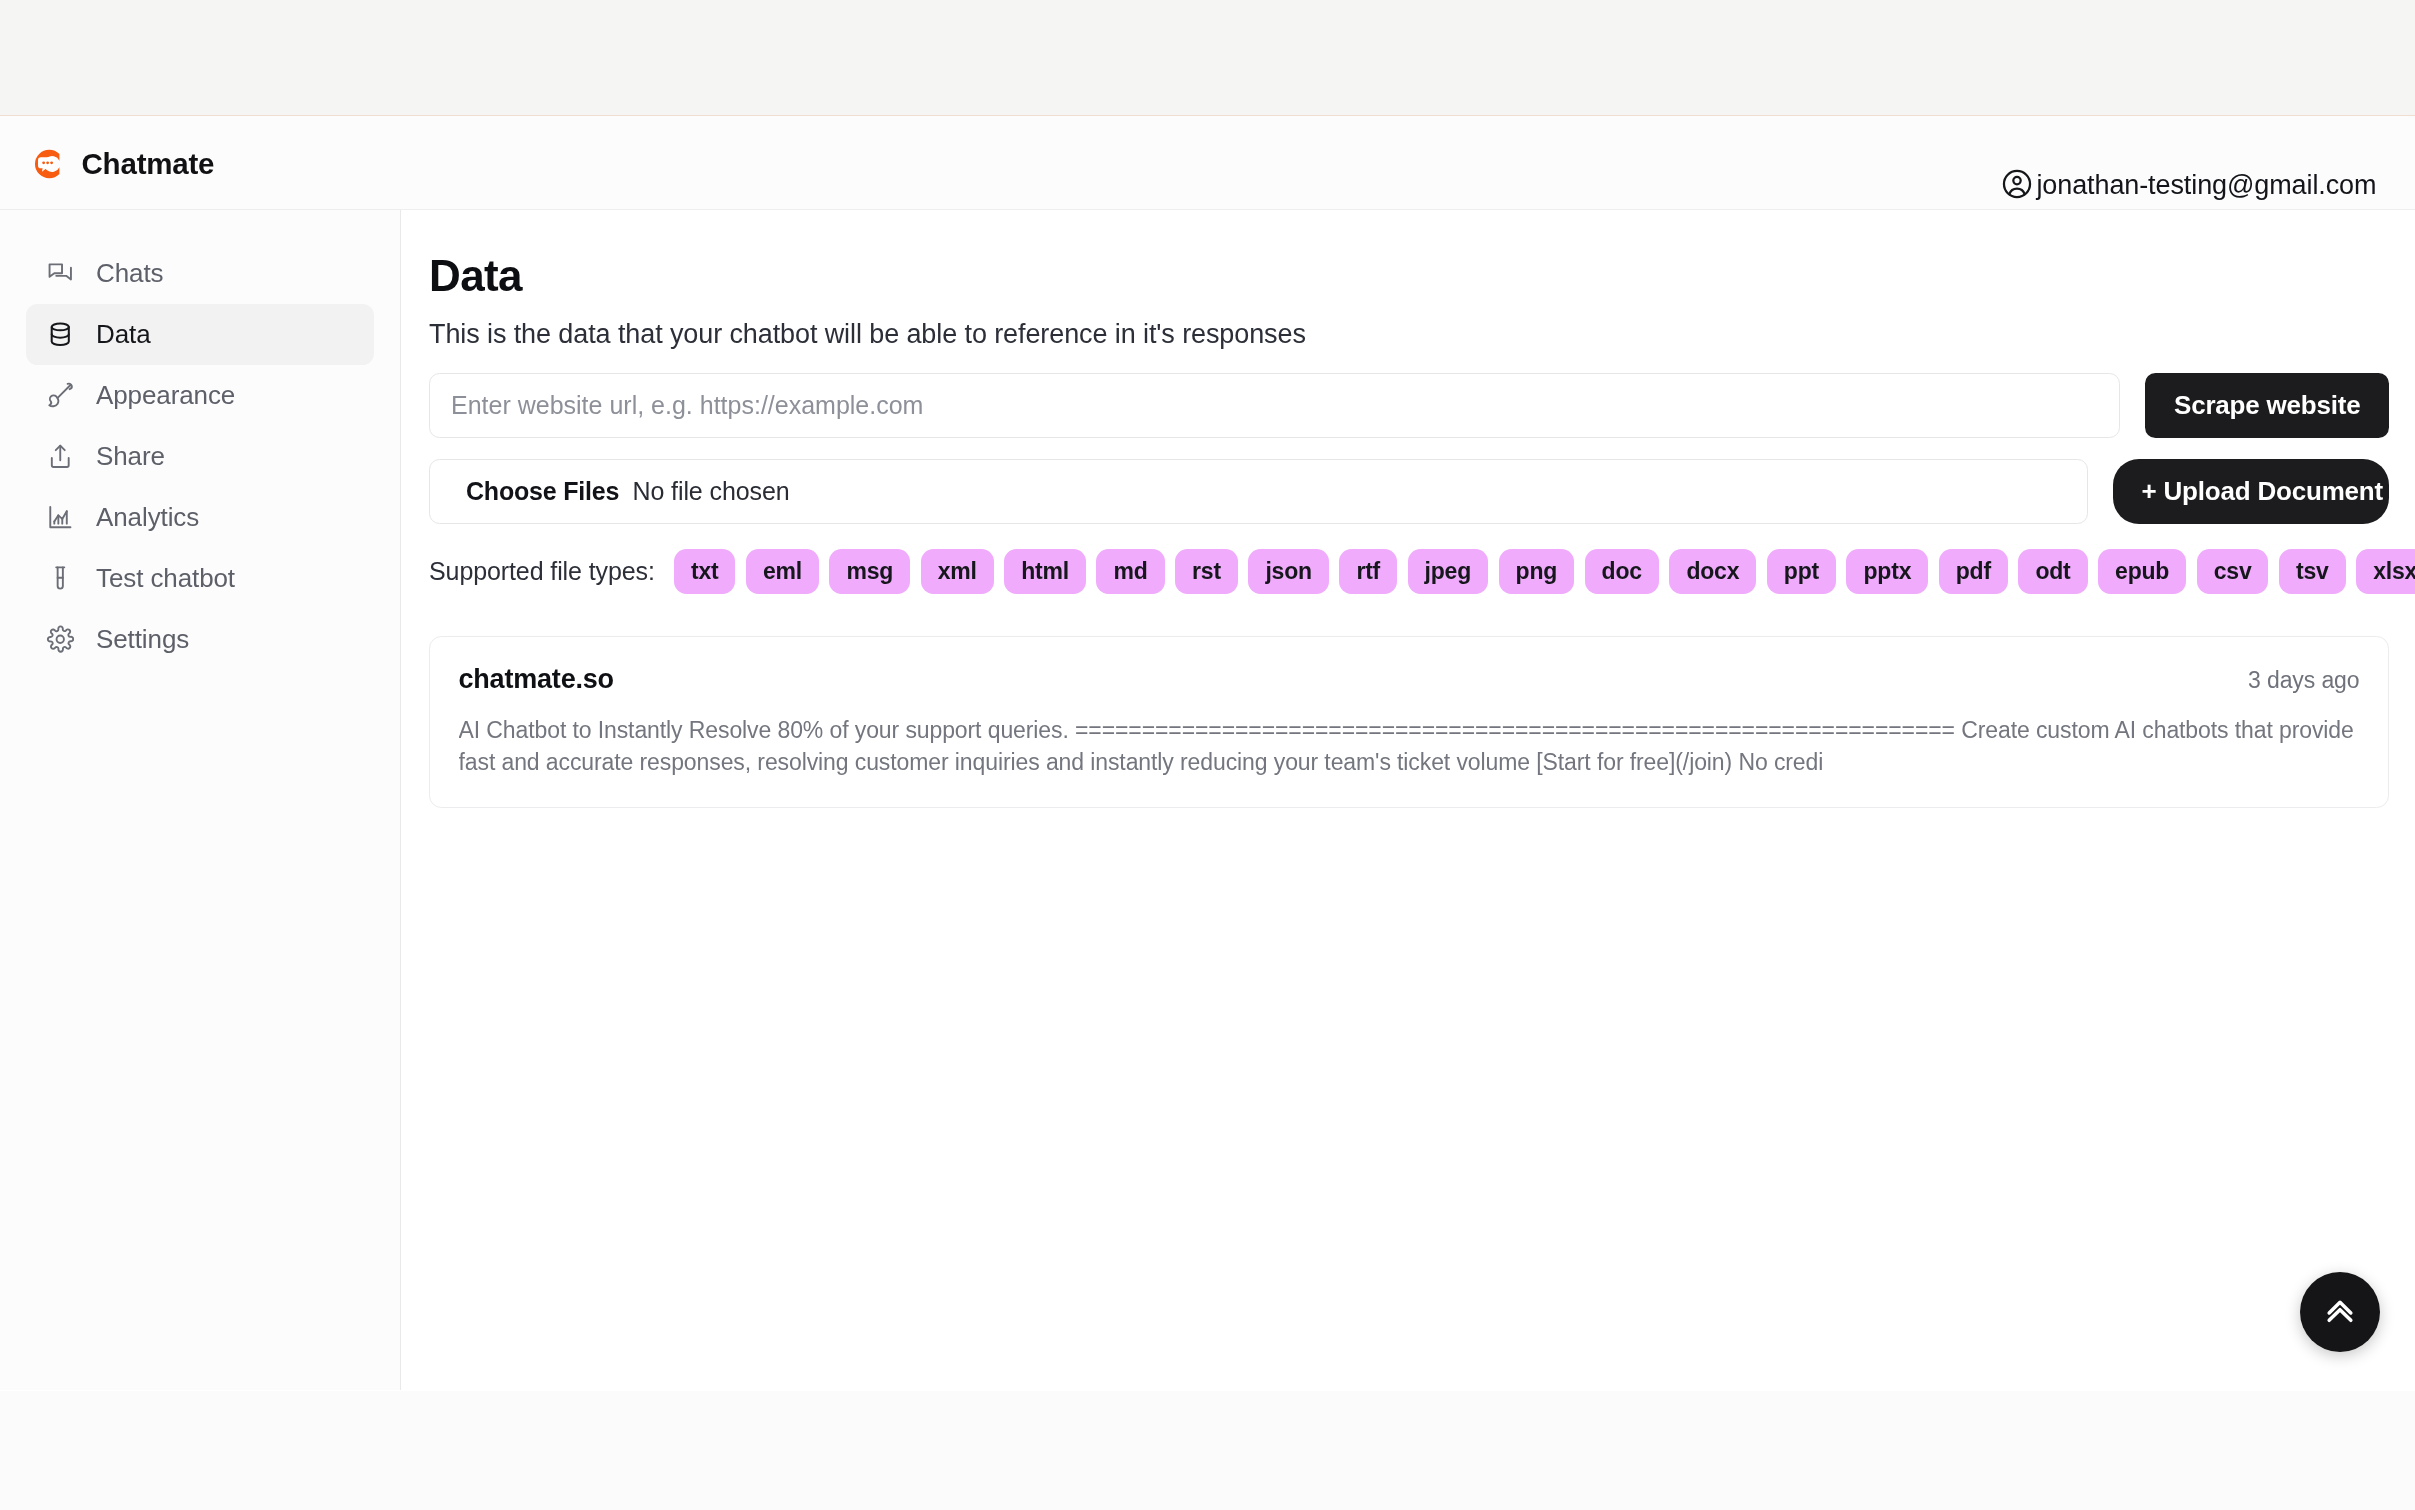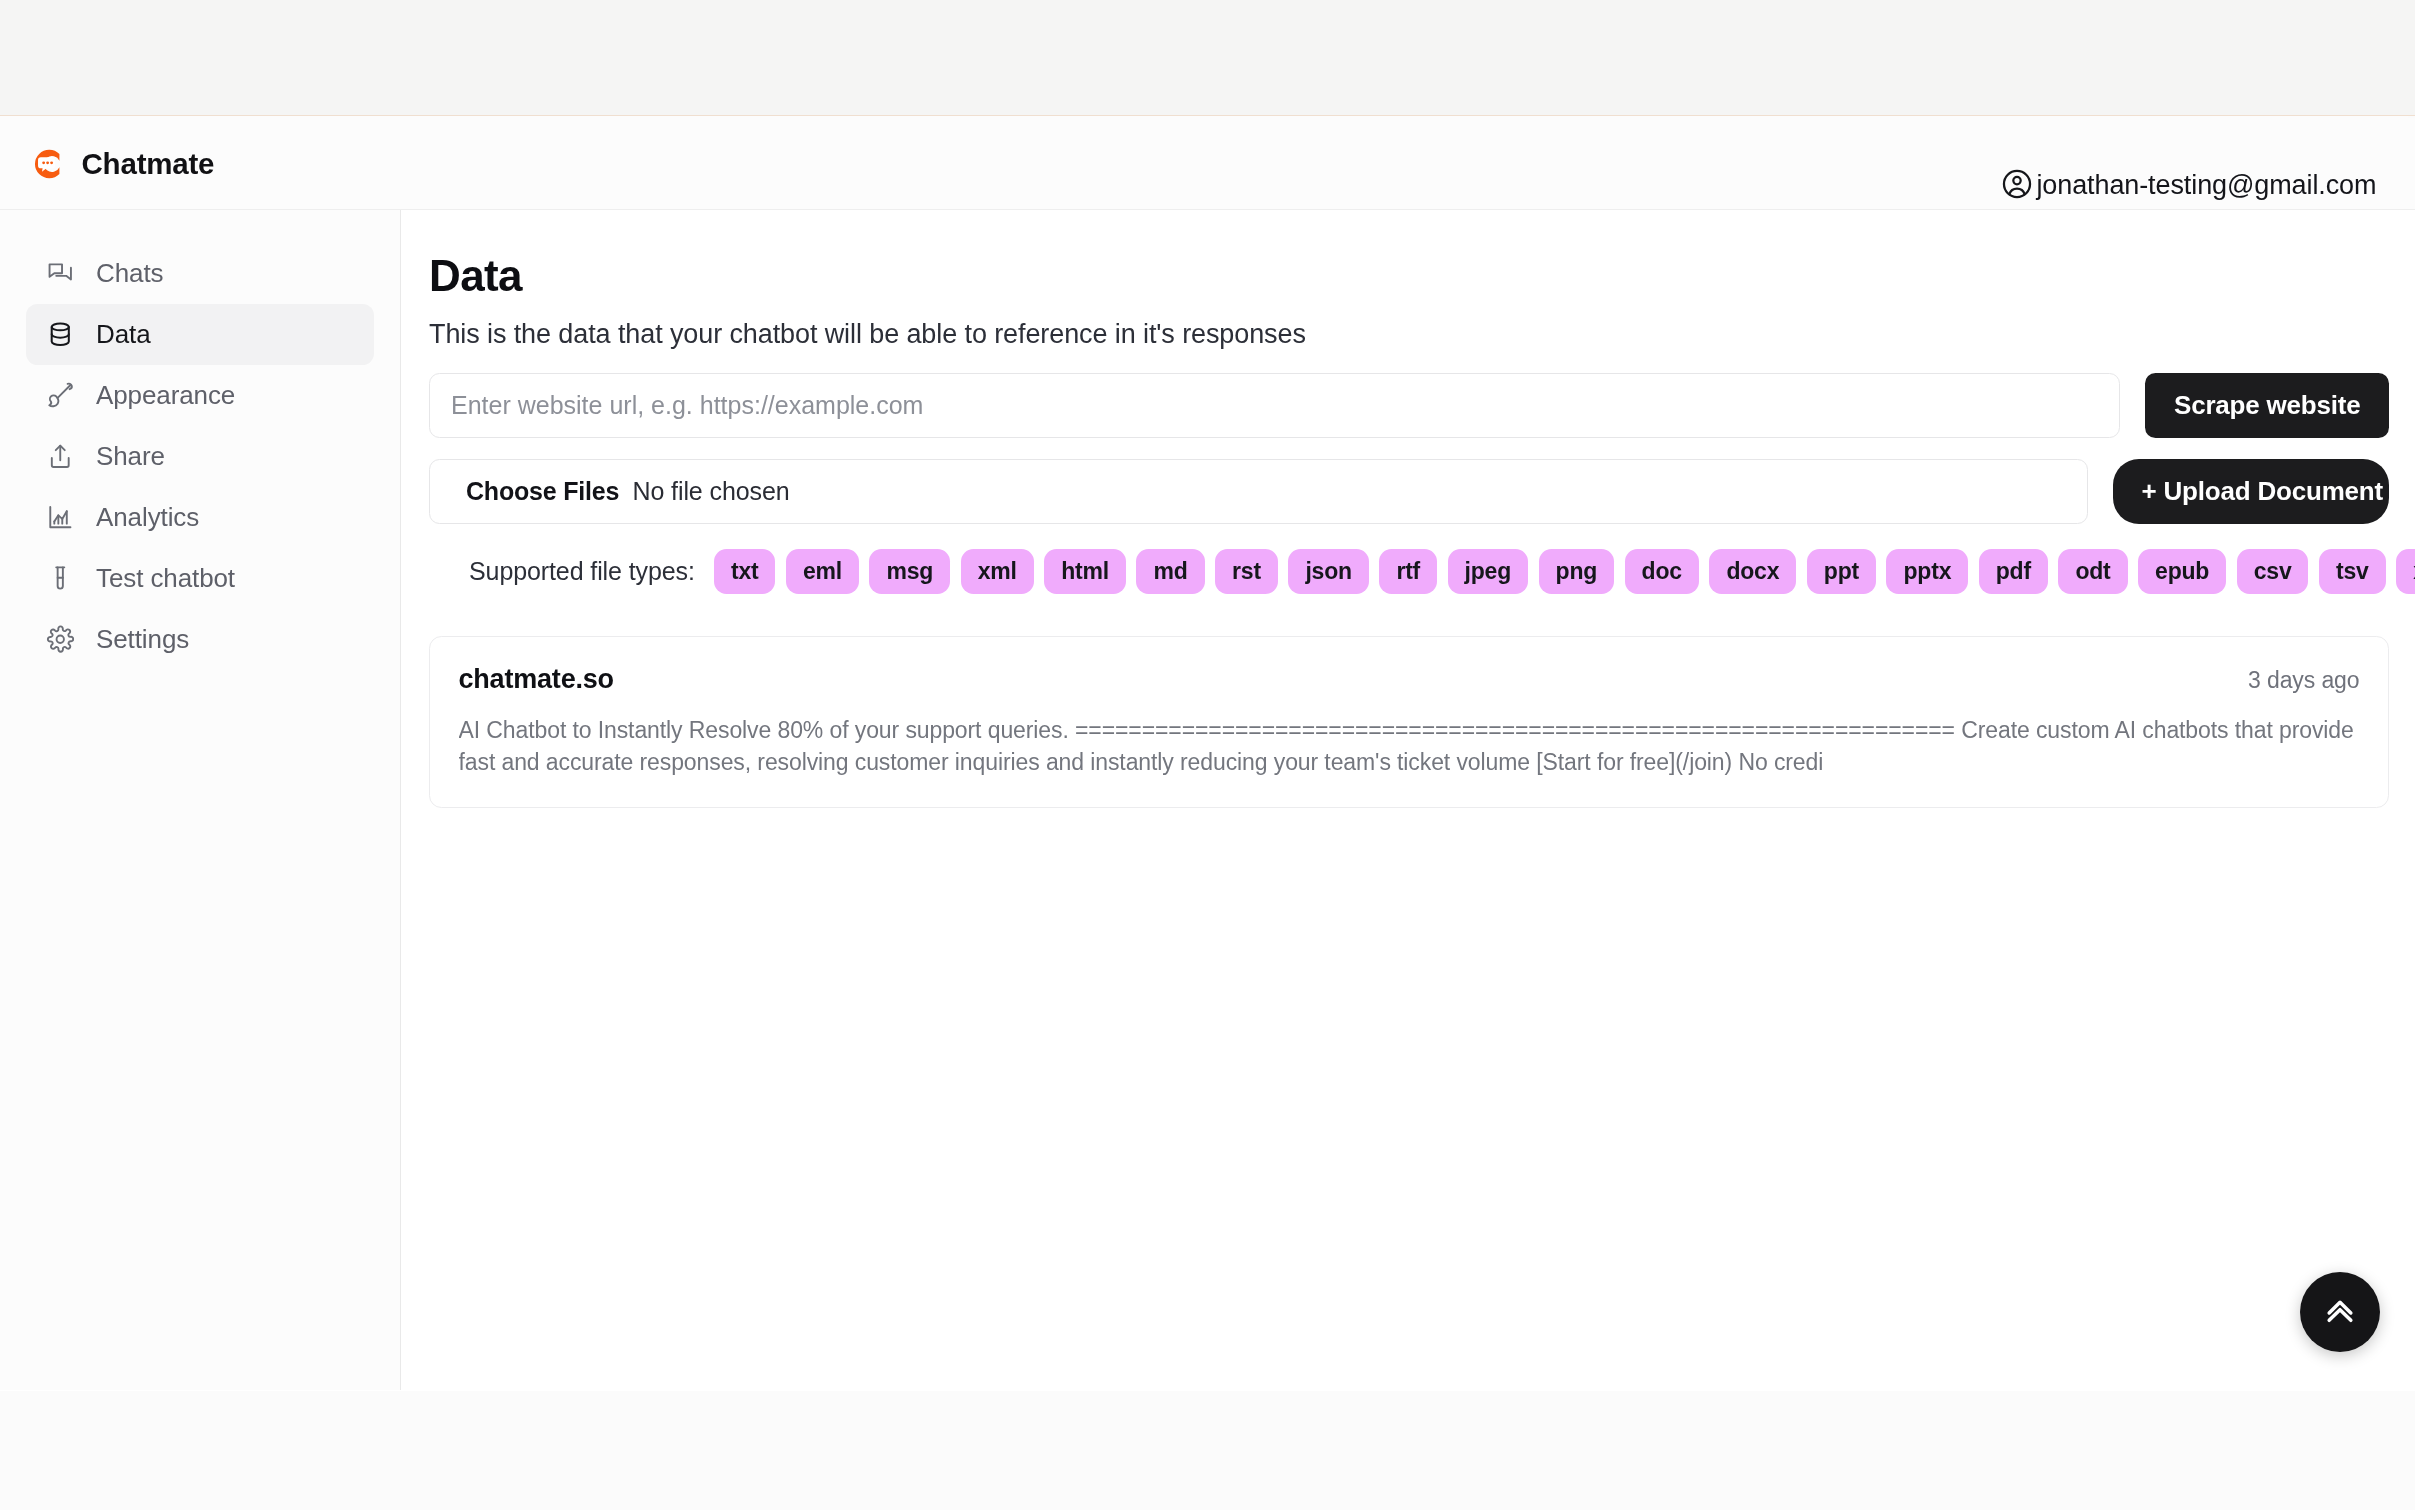--- a/index.html
+++ b/index.html
@@ -211,21 +211,20 @@
     gap: 10.5px;
     margin-top: 25px;
     flex-wrap: nowrap;
   }
   .types-label {
     font-size: 25px;
     color: #2c2f38;
     letter-spacing: -0.1px;
     margin-right: 8.6px;
     white-space: nowrap;
-    margin-left: 40px;
   }
   .type-chip {
     background: #f0abfc;
     border-radius: 12.4px;
     padding: 8.6px 17px;
     font-size: 23px;
     font-weight: bold;
     color: #16171c;
     letter-spacing: -0.2px;
     white-space: nowrap;

